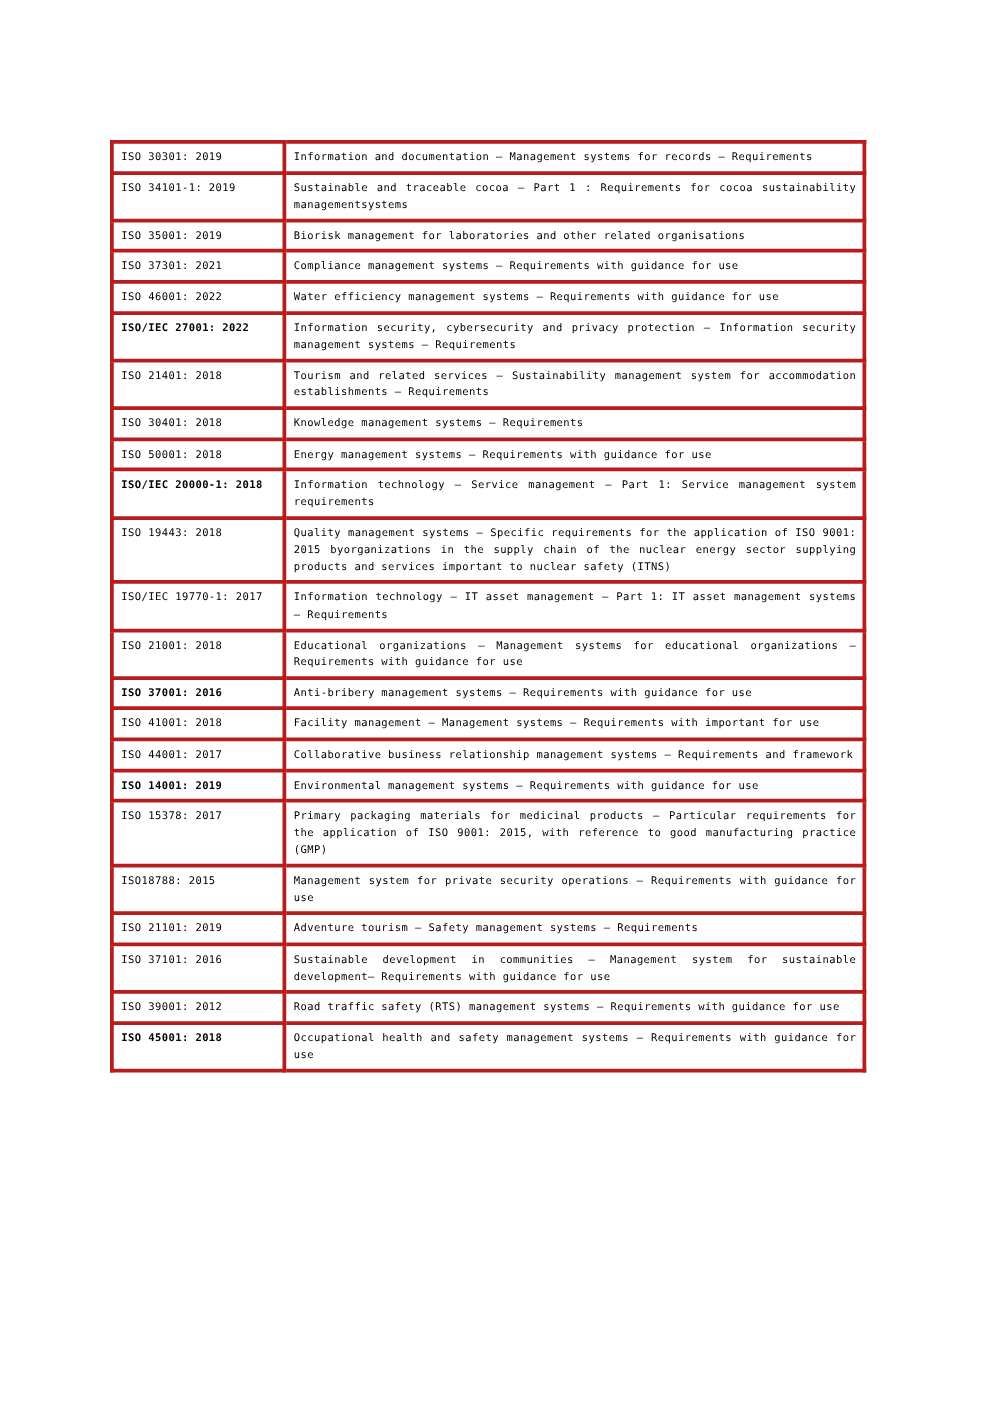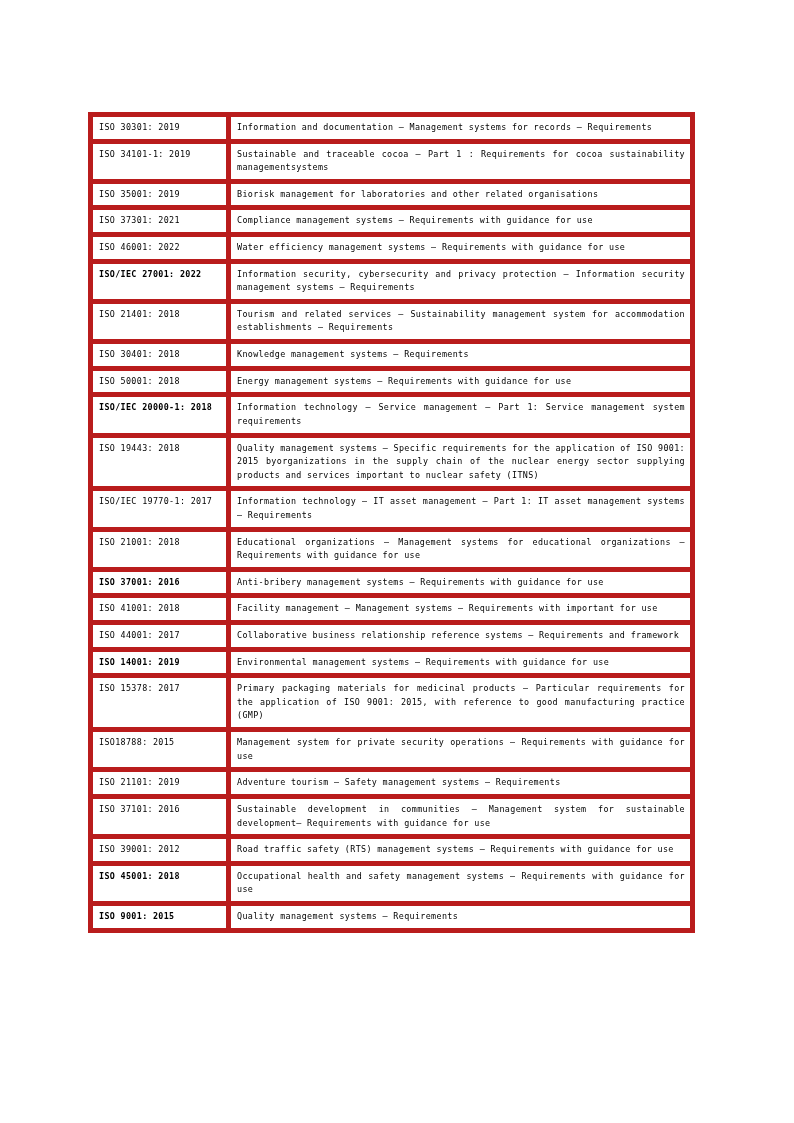--- a/index.html
+++ b/index.html
@@ -24,21 +24,21 @@
   }
   .doc-table {
     position: absolute;
     left: 88px;
     top: 112px;
     width: 602px;
     border-collapse: collapse;
     table-layout: fixed;
   }
   .doc-table td {
-    border: 5px solid #b91c1c;
+    border: 3px solid #b91c1c;
     vertical-align: top;
     padding: 4px 5px 4px 6px;
     font-size: 8.4px;
     line-height: 1.62;
     letter-spacing: 0.35px;
   }
   .col-std {
     width: 138px;
   }
   .col-title {
@@ -122,21 +122,21 @@
         <tr>
           <td class="col-std bold">ISO 37001: 2016</td>
           <td class="col-title">Anti-bribery management systems — Requirements with guidance for use</td>
         </tr>
         <tr>
           <td class="col-std">ISO 41001: 2018</td>
           <td class="col-title">Facility management — Management systems — Requirements with important for use</td>
         </tr>
         <tr>
           <td class="col-std">ISO 44001: 2017</td>
-          <td class="col-title">Collaborative business relationship reference systems — Requirements and framework</td>
+          <td class="col-title">Collaborative business relationship management systems — Requirements and framework</td>
         </tr>
         <tr>
           <td class="col-std bold">ISO 14001: 2019</td>
           <td class="col-title">Environmental management systems — Requirements with guidance for use</td>
         </tr>
         <tr>
           <td class="col-std">ISO 15378: 2017</td>
           <td class="col-title">Primary packaging materials for medicinal products — Particular requirements for the application of ISO 9001: 2015, with reference to good manufacturing practice (GMP)</td>
         </tr>
         <tr>
@@ -152,19 +152,15 @@
           <td class="col-title">Sustainable development in communities — Management system for sustainable development— Requirements with guidance for use</td>
         </tr>
         <tr>
           <td class="col-std">ISO 39001: 2012</td>
           <td class="col-title">Road traffic safety (RTS) management systems — Requirements with guidance for use</td>
         </tr>
         <tr>
           <td class="col-std bold">ISO 45001: 2018</td>
           <td class="col-title">Occupational health and safety management systems — Requirements with guidance for use</td>
         </tr>
-        <tr>
-          <td class="col-std bold">ISO 9001: 2015</td>
-          <td class="col-title">Quality management systems — Requirements</td>
-        </tr>
       </tbody>
   </table>
 </div>
 
 </body></html>

